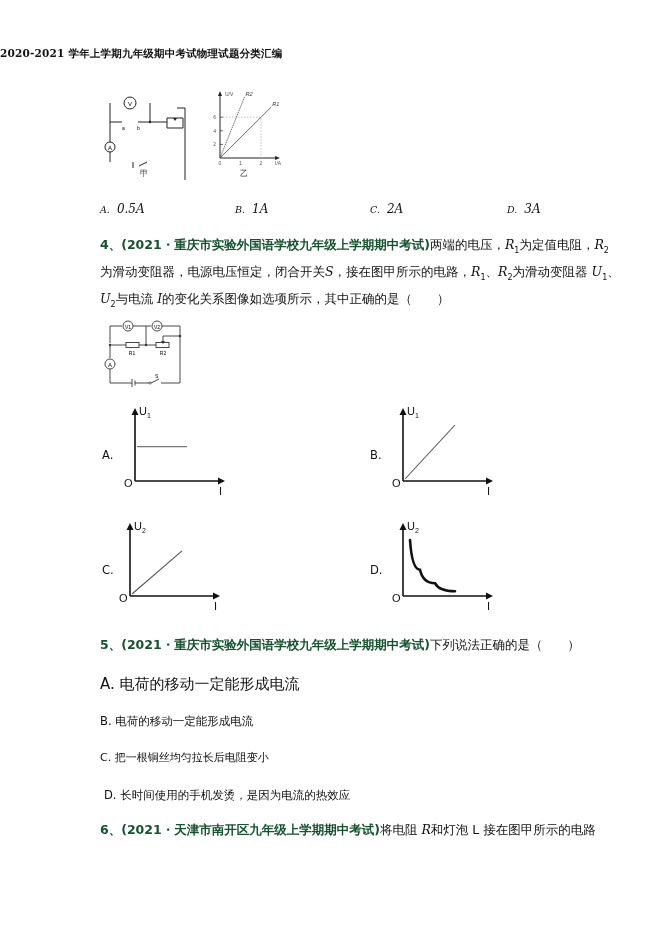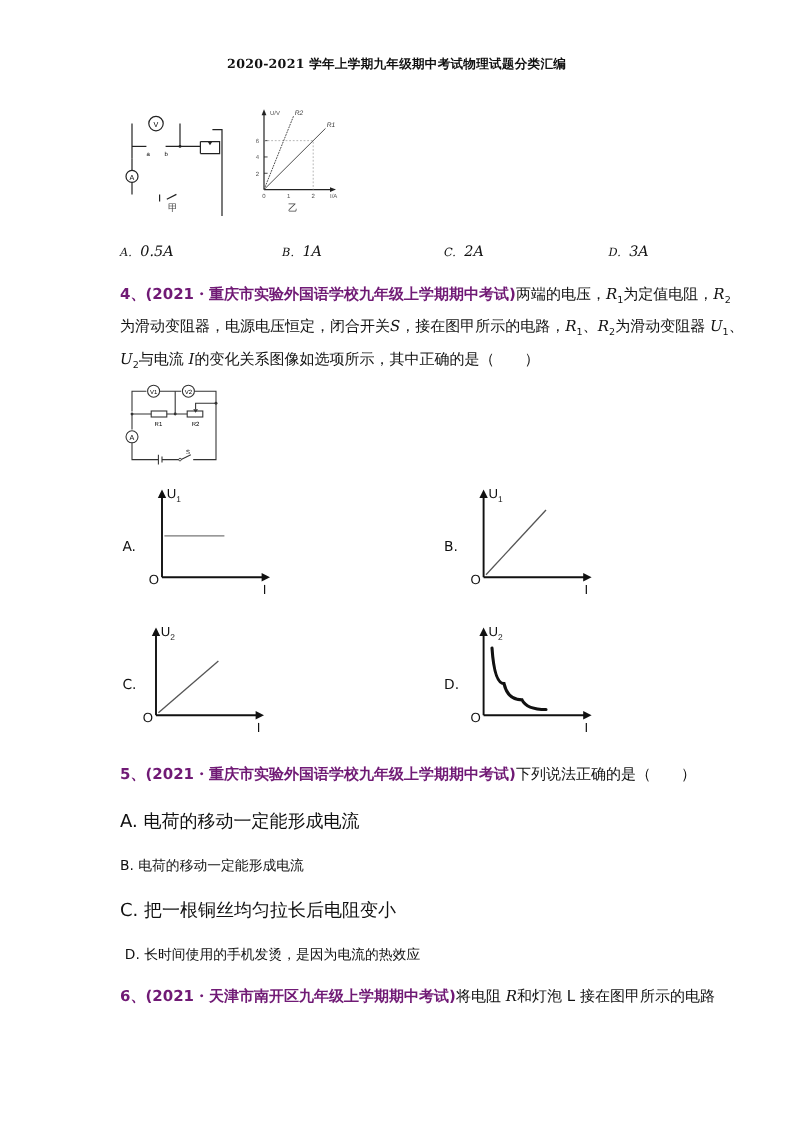--- a/index.html
+++ b/index.html
@@ -1,21 +1,21 @@
 <!DOCTYPE html>
 <html><head>
 <meta charset="utf-8">
 <style>
   html, body { margin: 0; padding: 0; background: #ffffff; }
   body { width: 661px; height: 935px; position: relative; overflow: hidden;
          font-family: "DejaVu Sans", sans-serif; color: #111; }
   .abs { position: absolute; }
-  .title { left: 0; width: 661px; top: 47px; text-align: center; font-size: 10.5px; font-weight: bold;
+  .title { left: 0; width: 661px; top: 47px; font-size: 10.5px; font-weight: bold;
            font-family: "DejaVu Serif", serif; letter-spacing: 0.2px; }
-  .q-head { color: #701a75; font-weight: bold; }
+  .q-head { color: #14532d; font-weight: bold; }
   .q-line { font-size: 12.5px; line-height: 18px; white-space: nowrap; }
   .opt { font-size: 12px; font-family: "DejaVu Serif", serif; font-style: italic; }
   .opt .lab { font-size: 9.5px; margin-right: 7px; }
   .it { font-style: italic; font-family: "DejaVu Serif", serif; }
   sub { font-size: 8px; }
   svg text { font-family: "Liberation Sans", sans-serif; }
   .choice { font-size: 11.5px; }
 </style>
 </head>
 <body>
@@ -169,18 +169,18 @@
     <text x="99" y="92" font-size="11" fill="#111">I</text>
     <text x="4" y="84" font-size="11" fill="#111">O</text>
     <path d="M22,22 Q24,51.7 32,51.7 Q35,65.2 47,65.2 Q51,73.3 67,73.3" fill="none" stroke="#111" stroke-width="2.6" stroke-linecap="round"></path>
   </svg>
 
 <div class="abs q-line" style="left:100px;top:636px">
   <span class="q-head">5、(2021・重庆市实验外国语学校九年级上学期期中考试)</span><span>下列说法正确的是（　　）</span>
 </div>
 <div class="abs q-line" style="left:100px;top:675px;font-size:15px"><span>A.</span> <span>电荷的移动一定能形成电流</span></div>
 <div class="abs q-line" style="left:100px;top:712px;font-size:11.5px"><span>B.</span> <span>电荷的移动一定能形成电流</span></div>
-<div class="abs q-line" style="left:100px;top:749px;font-size:15px"><span>C.</span> <span>把一根铜丝均匀拉长后电阻变小</span></div>
+<div class="abs q-line" style="left:100px;top:749px;font-size:11px"><span>C.</span> <span>把一根铜丝均匀拉长后电阻变小</span></div>
 <div class="abs q-line" style="left:104px;top:786px;font-size:11.5px"><span>D.</span> <span>长时间使用的手机发烫，是因为电流的热效应</span></div>
 
 <div class="abs q-line" style="left:100px;top:821px">
   <span class="q-head">6、(2021・天津市南开区九年级上学期期中考试)</span><span>将电阻 </span><span class="it">R</span><span>和灯泡 L 接在图甲所示的电路</span>
 </div>
 
 </body></html>

